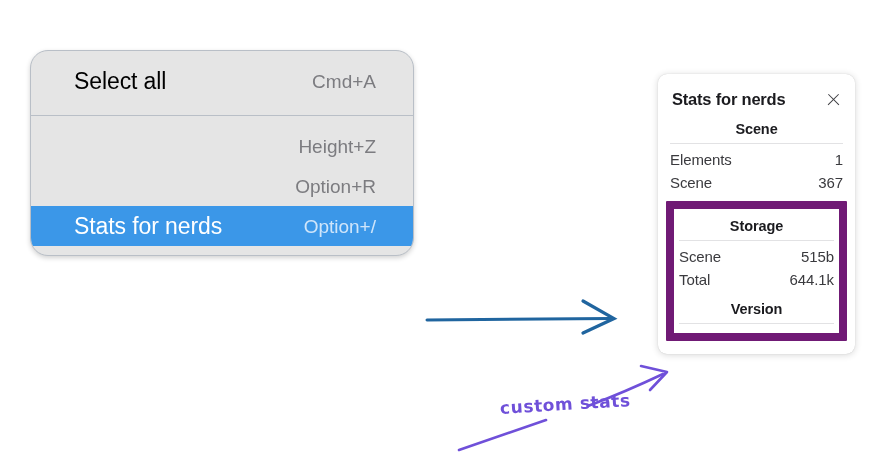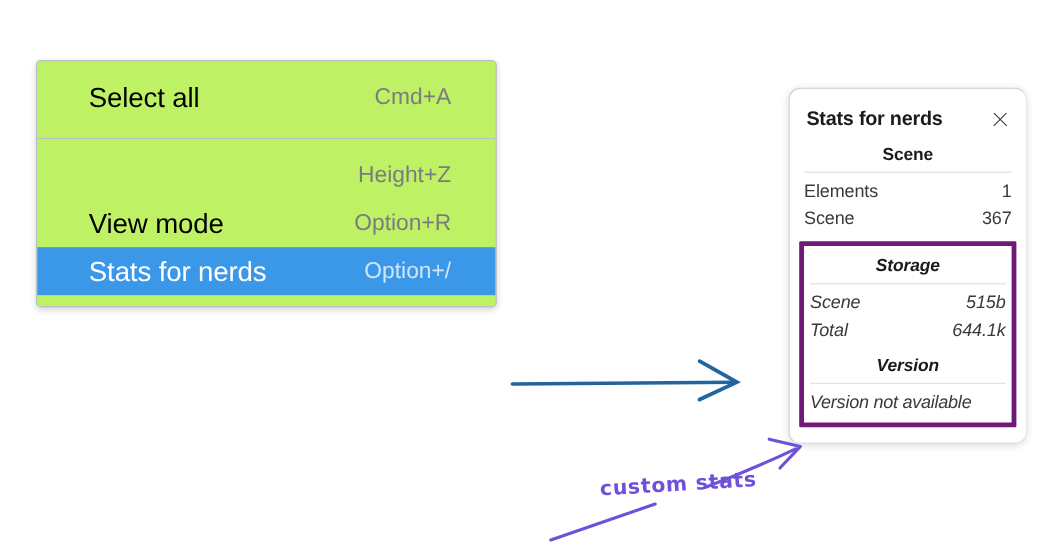--- a/index.html
+++ b/index.html
@@ -15,23 +15,23 @@
     font-family: "Liberation Sans", sans-serif;
     -webkit-font-smoothing: antialiased;
   }
 
   
   #context-menu {
     position: absolute;
     left: 30px;
     top: 50px;
     width: 382px;
-    background: #bef264;
+    background: #e5e5e5;
     border: 1px solid #b9bfc7;
-    border-radius: 4px;
+    border-radius: 18px;
     box-shadow: 0 2px 5px rgba(0,0,0,0.18);
     overflow: hidden;
     text-align: center;
   }
   .menu-section {
     padding: 10px 0 9px 0;
   }
   .menu-section.section-top {
     padding-bottom: 14px;
   }
@@ -109,23 +109,22 @@
     height: 1.4px;
     background: #3c3c40;
   }
   .sp-close::before { transform: rotate(45deg); }
   .sp-close::after  { transform: rotate(-45deg); }
 
   .sp-section { padding: 0 11px; }
   .sp-section.boxed {
     margin: 6px 8px 0 8px;
     padding: 0 4px 5px 4px;
-    border: 4px solid #701a75;
+    border: 8px solid #701a75;
     border-radius: 1px;
-    font-style: italic;
   }
   .sp-sec-head {
     text-align: center;
     font-size: 14.5px;
     font-weight: bold;
     color: #1b1b1f;
     padding: 9px 0 6px 0;
     letter-spacing: -0.1px;
   }
   .sp-rule {
@@ -186,21 +185,20 @@
     </div>
   </div>
 
   <div class="menu-divider"></div>
 
   <div class="menu-section">
     <div class="menu-item">
       <span class="mi-shortcut">Height+Z</span>
     </div>
     <div class="menu-item">
-      <span class="mi-label">View mode</span>
       <span class="mi-shortcut">Option+R</span>
     </div>
     <div class="menu-item selected">
       <span class="mi-label">Stats for nerds</span>
       <span class="mi-shortcut">Option+/</span>
     </div>
   </div>
 
 </div>
 
@@ -231,21 +229,20 @@
       <span class="sp-key">Scene</span>
       <span class="sp-val">515b</span>
     </div>
     <div class="sp-row">
       <span class="sp-key">Total</span>
       <span class="sp-val">644.1k</span>
     </div>
 
     <div class="sp-sec-head">Version</div>
     <div class="sp-rule"></div>
-    <div class="sp-note">Version not available</div>
   </div>
 
 </div>
 
 <svg id="annotations" viewBox="0 0 873 461">
 
   <g>
     <path d="M427 320 L611 318.5" stroke="#20659f" stroke-width="3" fill="none" stroke-linecap="round"></path>
     <path d="M583 301 L614 318.5 L583 333" stroke="#20659f" stroke-width="3.2" fill="none" stroke-linecap="round" stroke-linejoin="miter"></path>
   </g>

